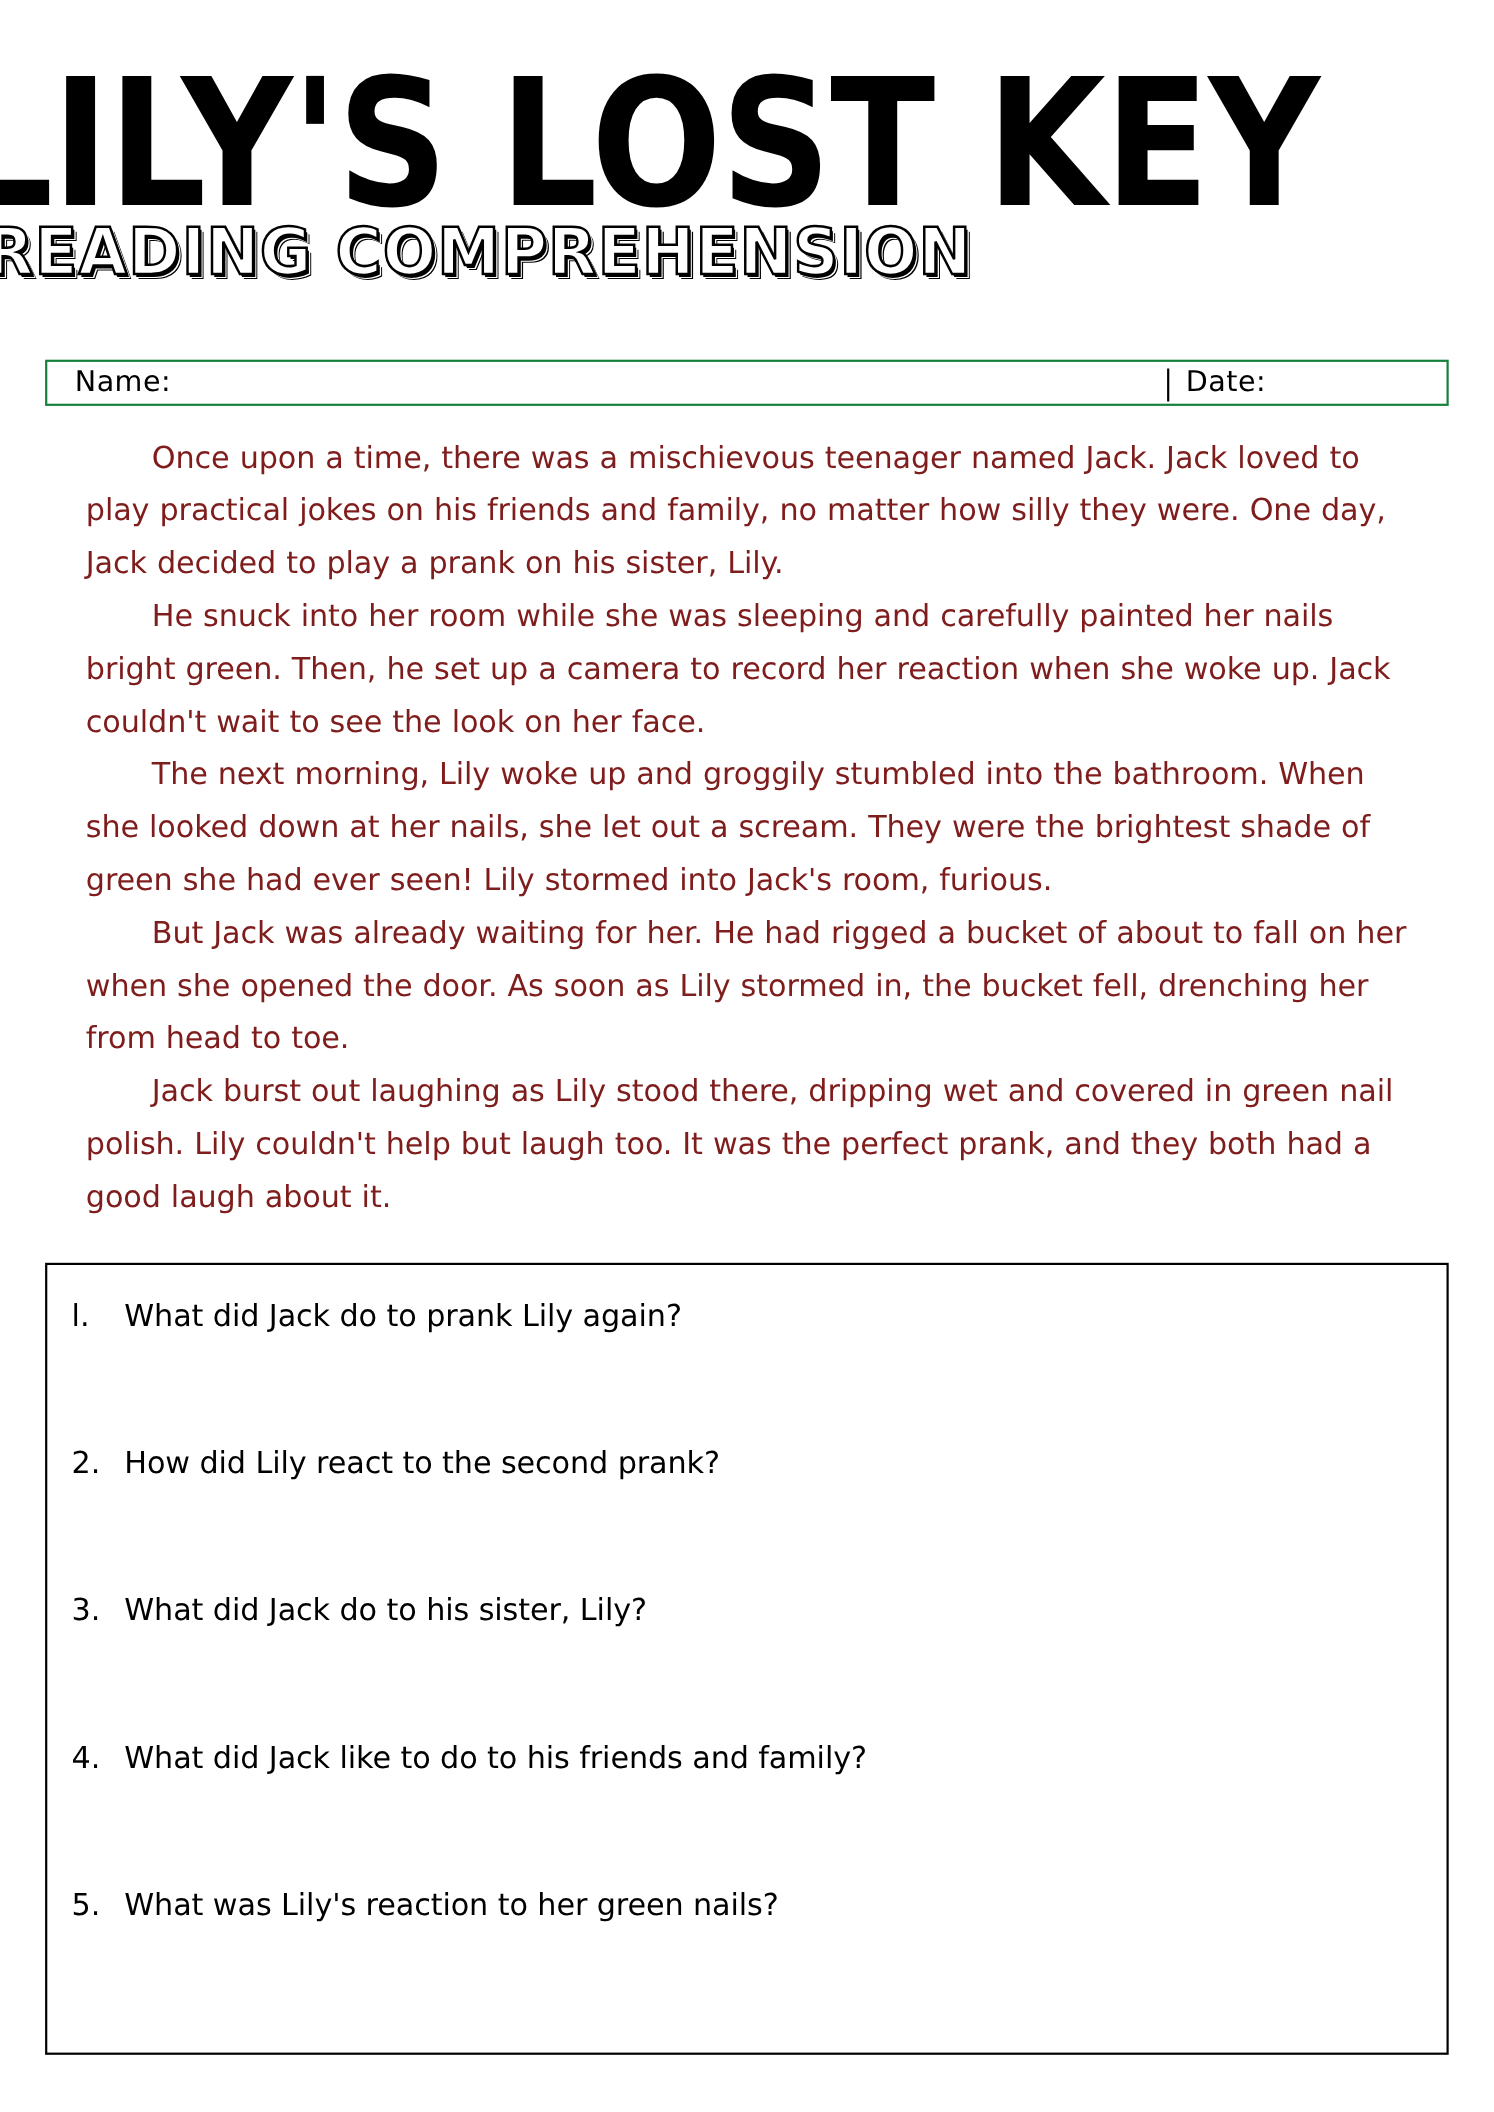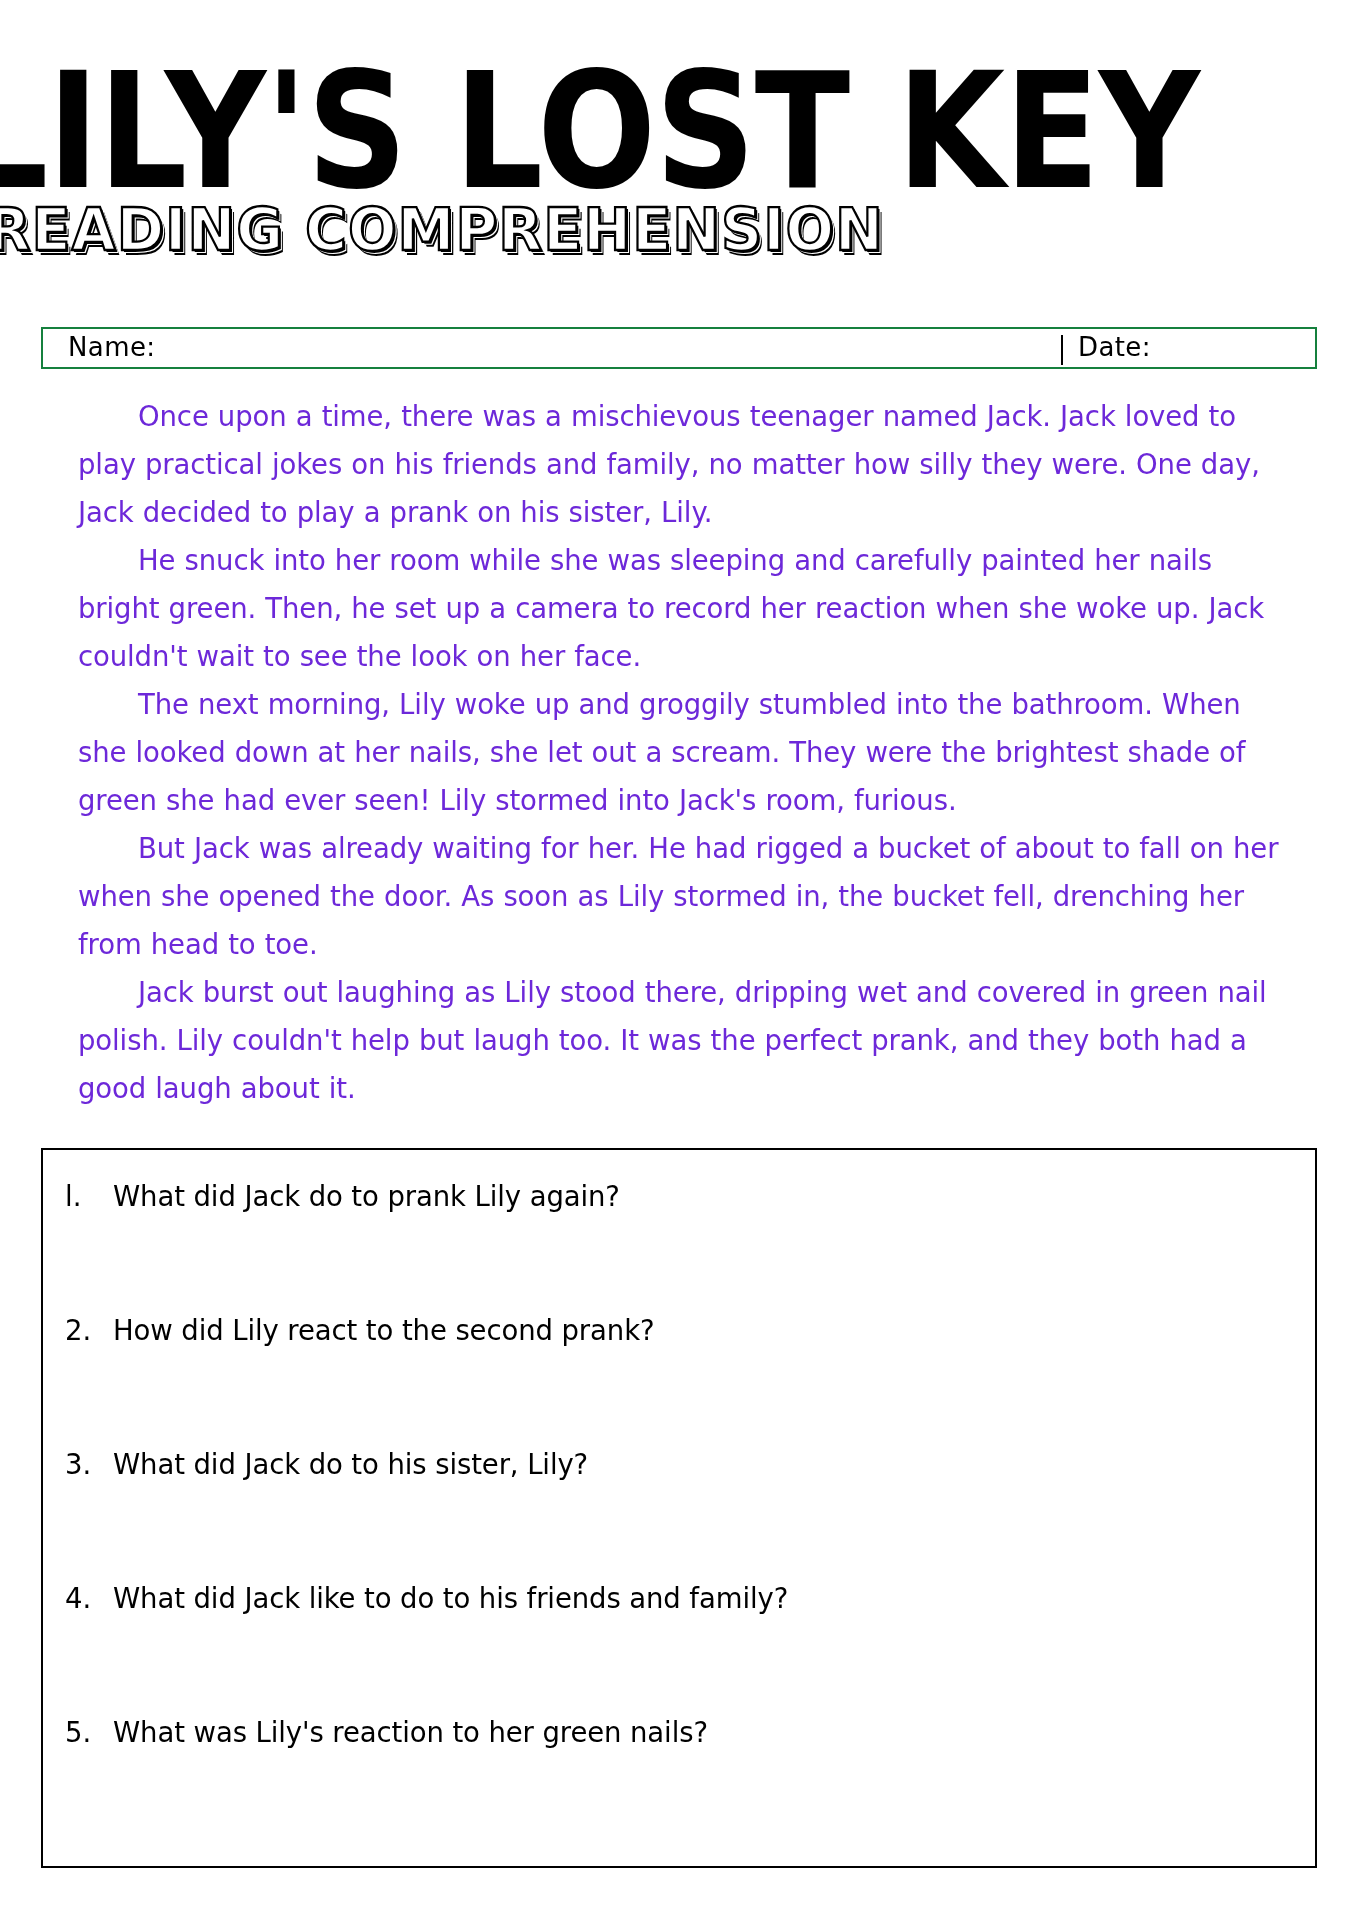--- a/index.html
+++ b/index.html
@@ -105,21 +105,21 @@
     top: 392px;
     width: 1205px;
   }
   .story p {
     margin: 0 0 0 0;
     text-indent: 60px;
     font-family: "DejaVu Sans", sans-serif;
     font-size: 27.5px;
     line-height: 48px;
     letter-spacing: -0.1px;
-    color: #6d28d9;
+    color: #7f1d1d;
     word-spacing: 0.5px;
   }
 
   
   .questions-box {
     position: absolute;
     left: 41px;
     top: 1148px;
     width: 1276px;
     height: 720px;

